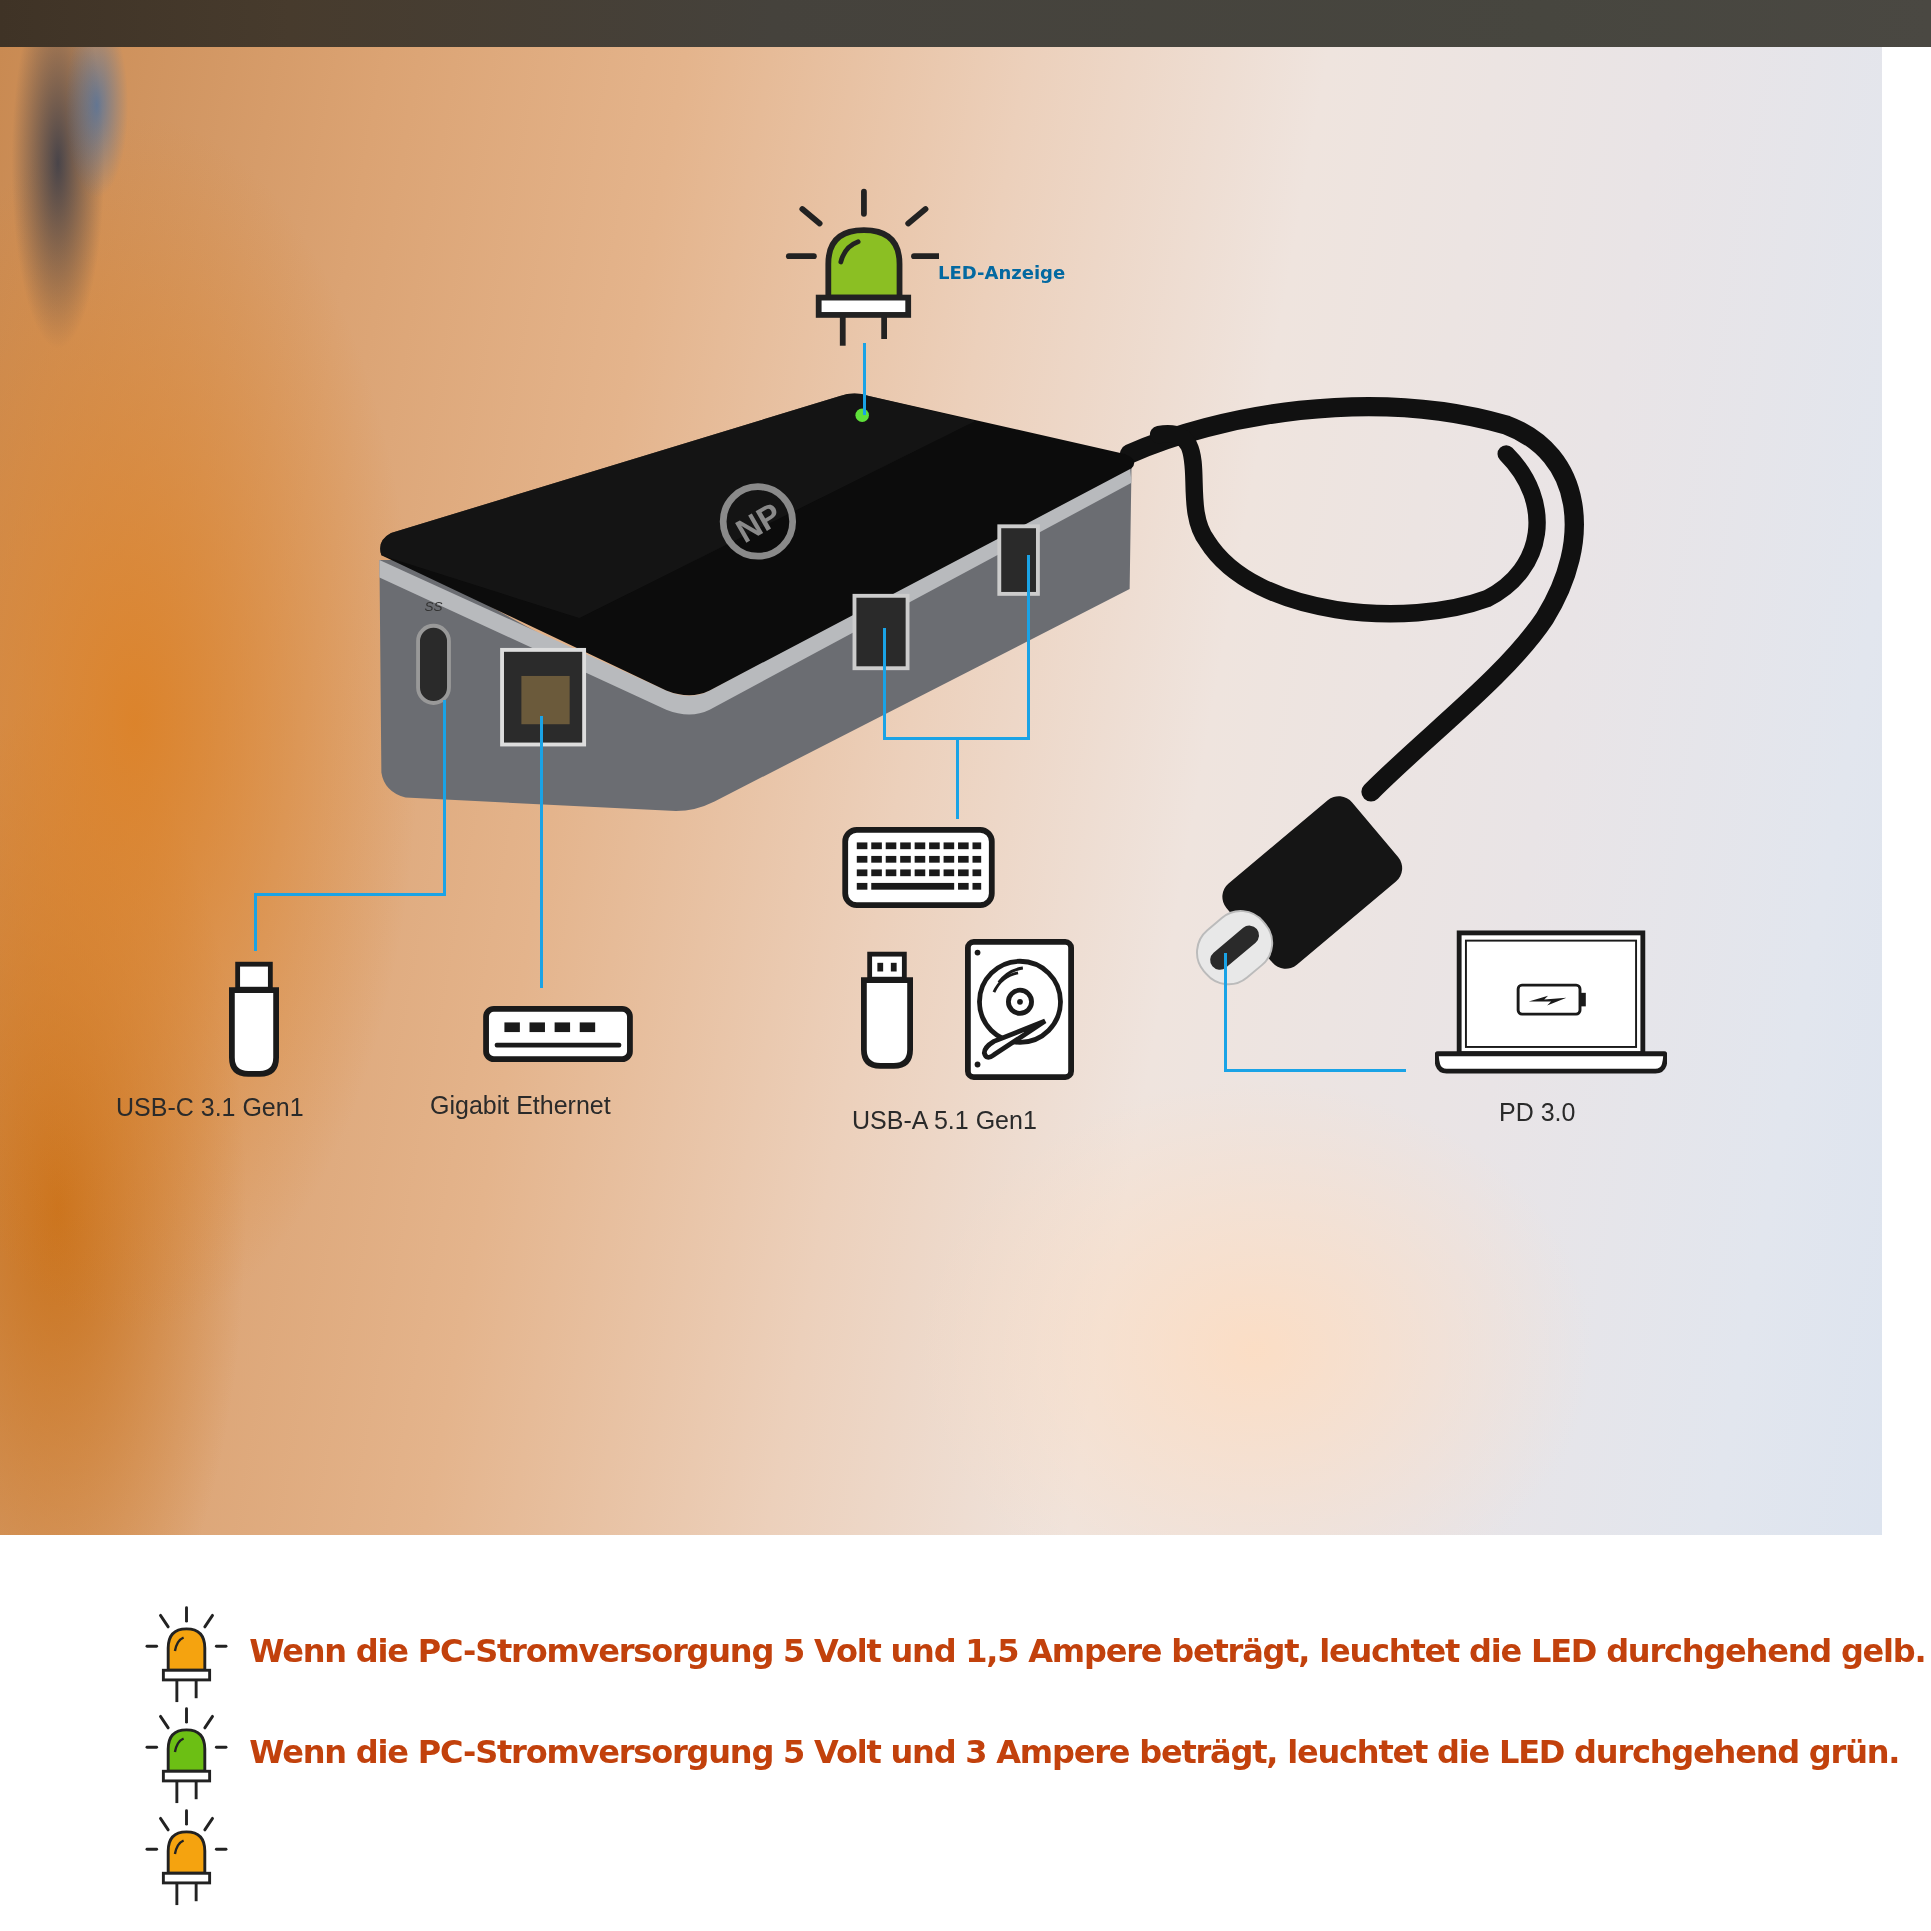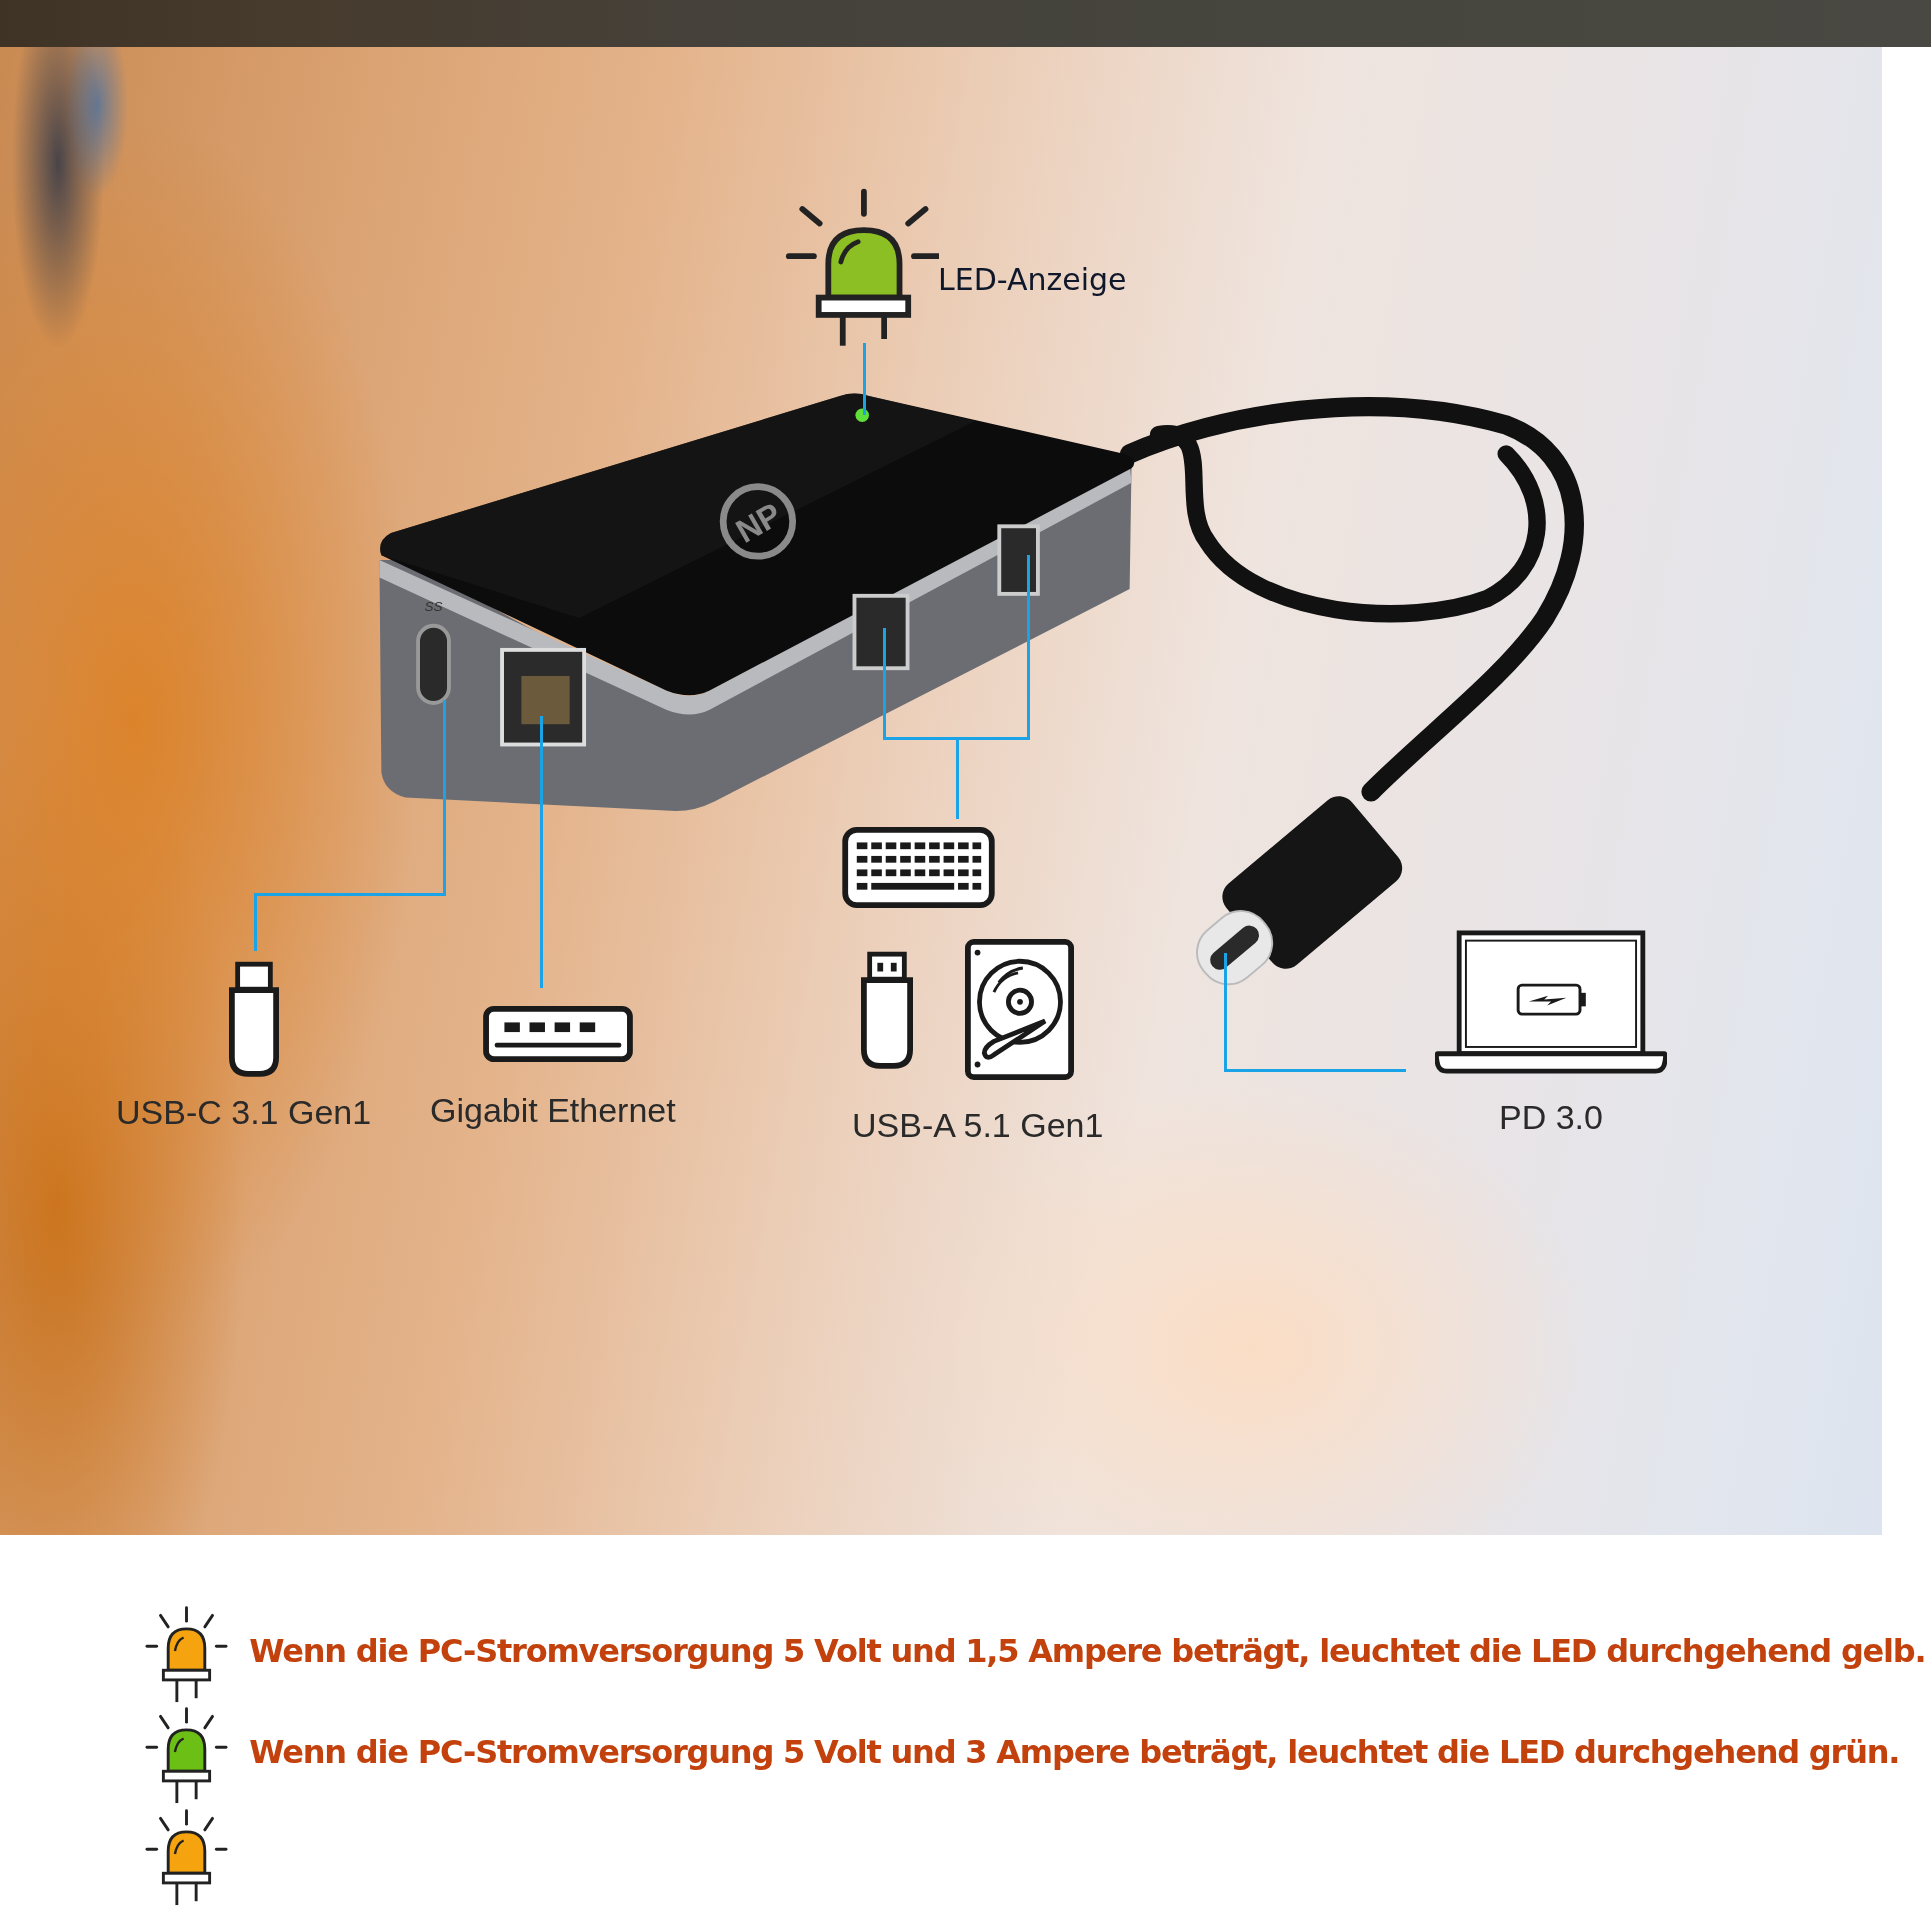--- a/index.html
+++ b/index.html
@@ -10,22 +10,22 @@
     background:
       radial-gradient(ellipse 406px 869px at 135px 676px, rgba(220,130,40,0.95), rgba(220,130,40,0) 70%),
       radial-gradient(ellipse 251px 676px at 58px 1159px, rgba(200,110,20,0.9), rgba(200,110,20,0) 75%),
       radial-gradient(ellipse 483px 386px at 1255px 1303px, rgba(255,220,190,0.8), rgba(255,220,190,0) 70%),
       linear-gradient(100deg,#c98a52 0%,#dba373 18%,#e4b48c 32%,#ecd0bb 48%,#efe4de 62%,#e9e4e6 78%,#e2e6ee 92%,#dde4ef 100%);}
   .photo .shade1{position:absolute;left:0;top:0;width:135px;height:483px;
     background:radial-gradient(ellipse 58px 232px at 58px 116px, rgba(40,50,70,0.8), rgba(40,50,70,0) 80%);}
   .photo .shade2{position:absolute;left:39px;top:0;width:116px;height:290px;
     background:radial-gradient(ellipse 39px 116px at 58px 58px, rgba(60,110,170,0.7), rgba(60,110,170,0) 80%);}
   .abs{position:absolute;}
-  .label{position:absolute;color:#2a2a2a;font-size:34px;font-family:"Liberation Sans",sans-serif;white-space:nowrap;}
-  .led-label{position:absolute;font-family:"DejaVu Sans",sans-serif;font-weight:normal;font-size:30px;color:#0f172a;white-space:nowrap;}
+  .label{position:absolute;color:#2a2a2a;font-size:25px;font-family:"Liberation Sans",sans-serif;white-space:nowrap;}
+  .led-label{position:absolute;font-family:"DejaVu Sans",sans-serif;font-weight:bold;font-size:18px;color:#0369a1;white-space:nowrap;}
   .line{position:absolute;background:#1aa3e6;}
   .legend-row{position:absolute;left:143px;height:106px;display:flex;align-items:center;}
   .legend-text{font-family:"DejaVu Sans",sans-serif;font-weight:bold;font-size:32px;color:#c2410c;white-space:nowrap;letter-spacing:-1.2px;margin-left:19.3px;}
 </style>
 </head>
 <body>
 
 <div class="topbar"></div>
 
 <div class="photo">

